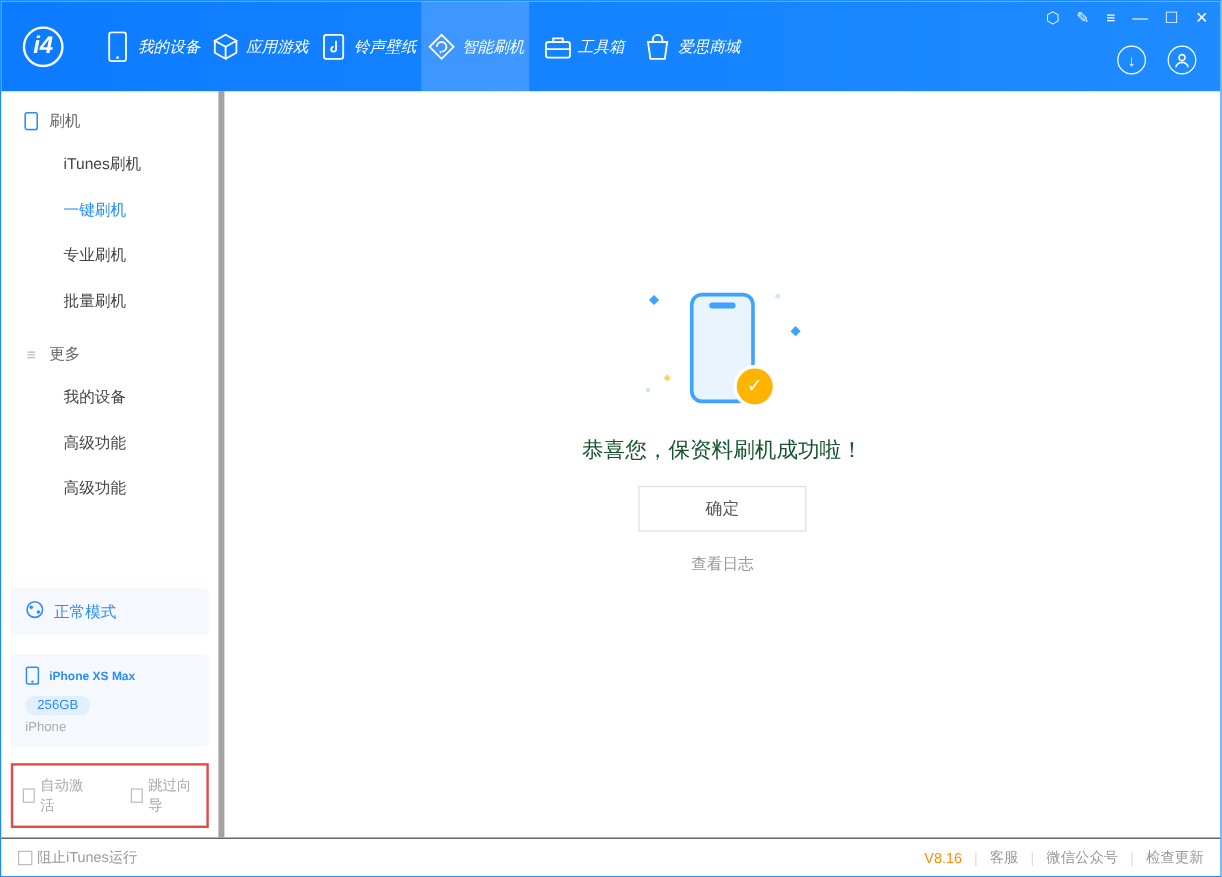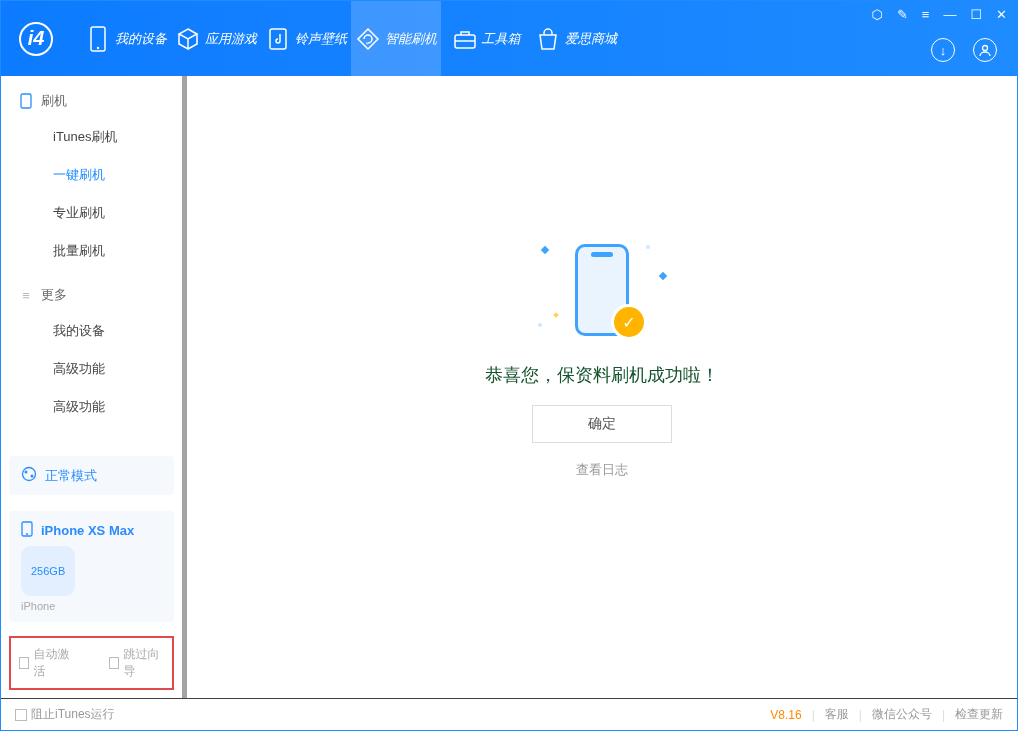--- a/index.html
+++ b/index.html
@@ -27,22 +27,22 @@
 .body { display: flex; height: 622px; }
 .sidebar { width: 186px; border-right: 5px solid #a3a3a3; display: flex; flex-direction: column; font-size: 13px; color: #333; }
 .side-group-h { display: flex; align-items: center; gap: 8px; padding: 16px 18px 8px; color: #666; font-size: 13px; }
 .side-group-h .gico { width: 14px; height: 14px; display: flex; align-items: center; justify-content: center; color: #2a8cff; }
 .side-item { padding: 10px 18px 10px 52px; cursor: pointer; color: #444; }
 .side-item.active { color: #1e8bff; }
 
 .side-fill { flex: 1; }
 .dev-card { margin: 8px; padding: 10px 12px; background: #f5f8fc; border-radius: 4px; }
 .dev-mode { display: flex; align-items: center; gap: 8px; color: #2a8cff; font-size: 13px; margin-bottom: 0; }
-.dev-name { color: #2a8cff; font-weight: 600; font-size: 13px; display: flex; align-items: center; gap: 8px; text-align: center;}
-.dev-cap { display:inline-block; margin-top: 6px; background: #e3efff; color: #2a8cff; padding: 19px 10px; border-radius: 10px; font-size: 11px; }
+.dev-name { color: #2a8cff; font-weight: 600; font-size: 10px; display: flex; align-items: center; gap: 8px; text-align: center;}
+.dev-cap { display:inline-block; margin-top: 6px; background: #e3efff; color: #2a8cff; padding: 2px 10px; border-radius: 10px; font-size: 11px; }
 .dev-type { color: #aaa; font-size: 11px; margin-top: 4px; }
 
 .opt-row { border: 2px solid #e04a4a; margin: 6px 8px 8px; padding: 8px 8px; display: flex; gap: 35px; color: #aaa; font-size: 12px; }
 .chk { display: flex; align-items: center; gap: 4px; cursor: pointer; }
 .chk .box { width: 12px; height: 12px; border: 1px solid #bbb; }
 
 
 .main { flex: 1; display: flex; flex-direction: column; align-items: center; justify-content: center; gap: 18px; padding-bottom: 60px; }
 .phone-ill { position: relative; width: 140px; height: 110px; display: flex; align-items: center; justify-content: center; }
 .phone-body { width: 54px; height: 92px; border: 3px solid #3ea2ff; border-radius: 10px; background: #eaf4ff; position: relative; }

